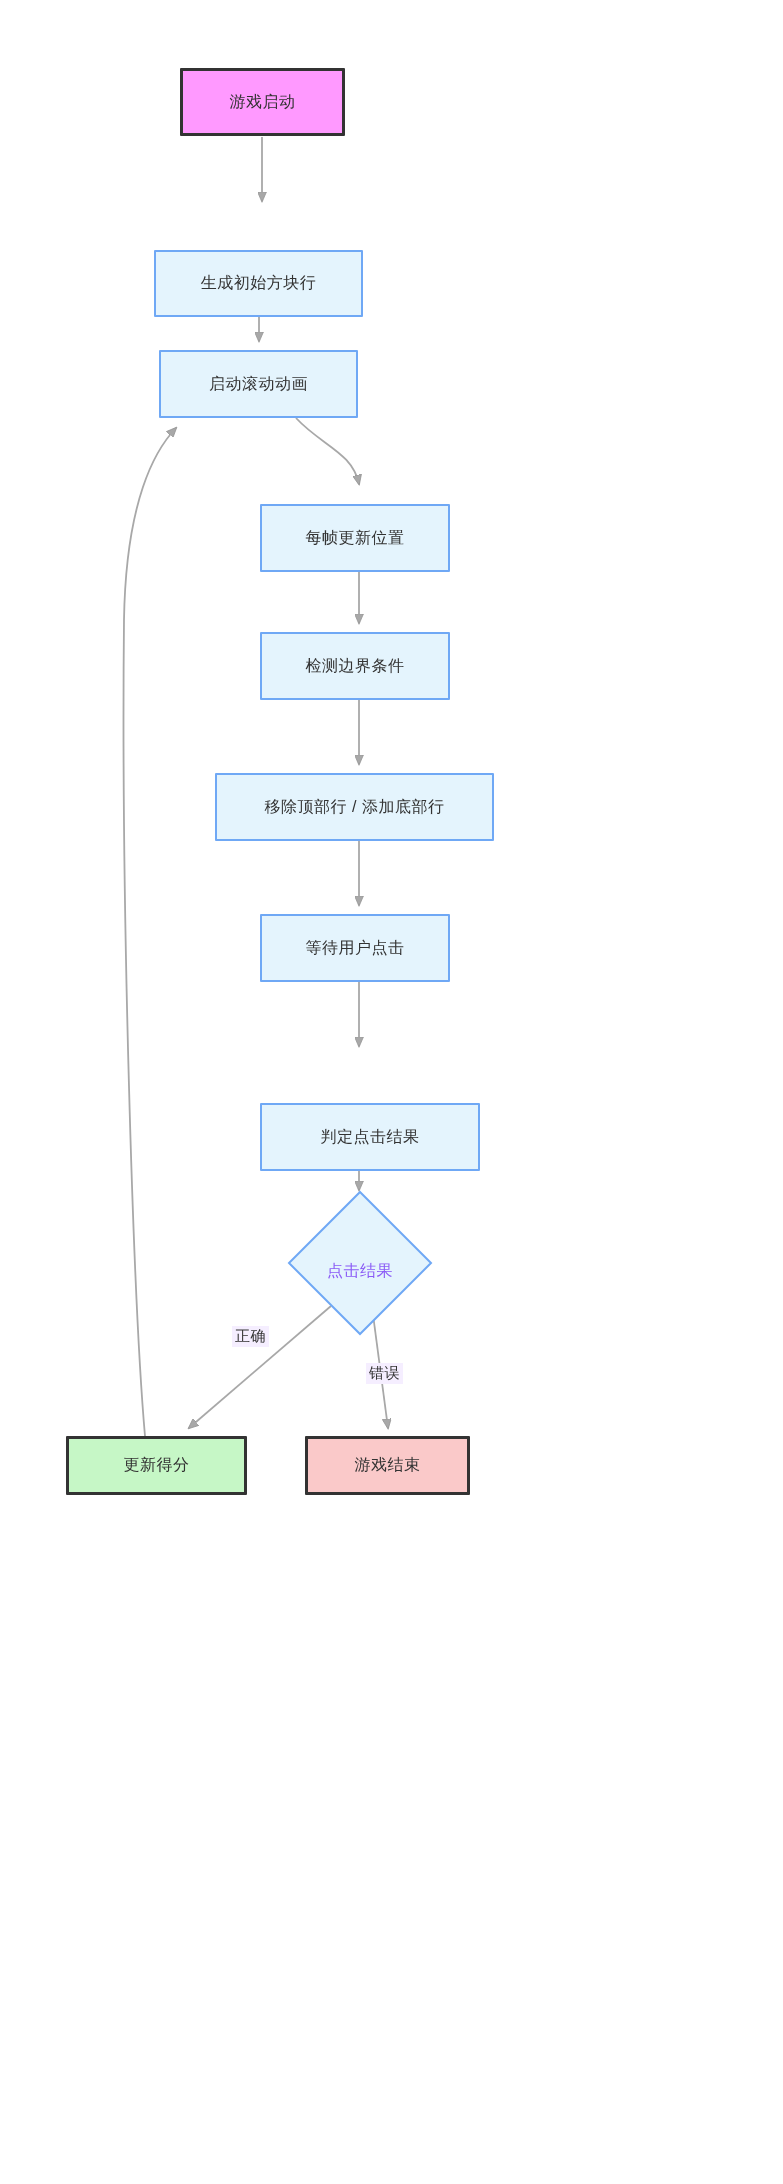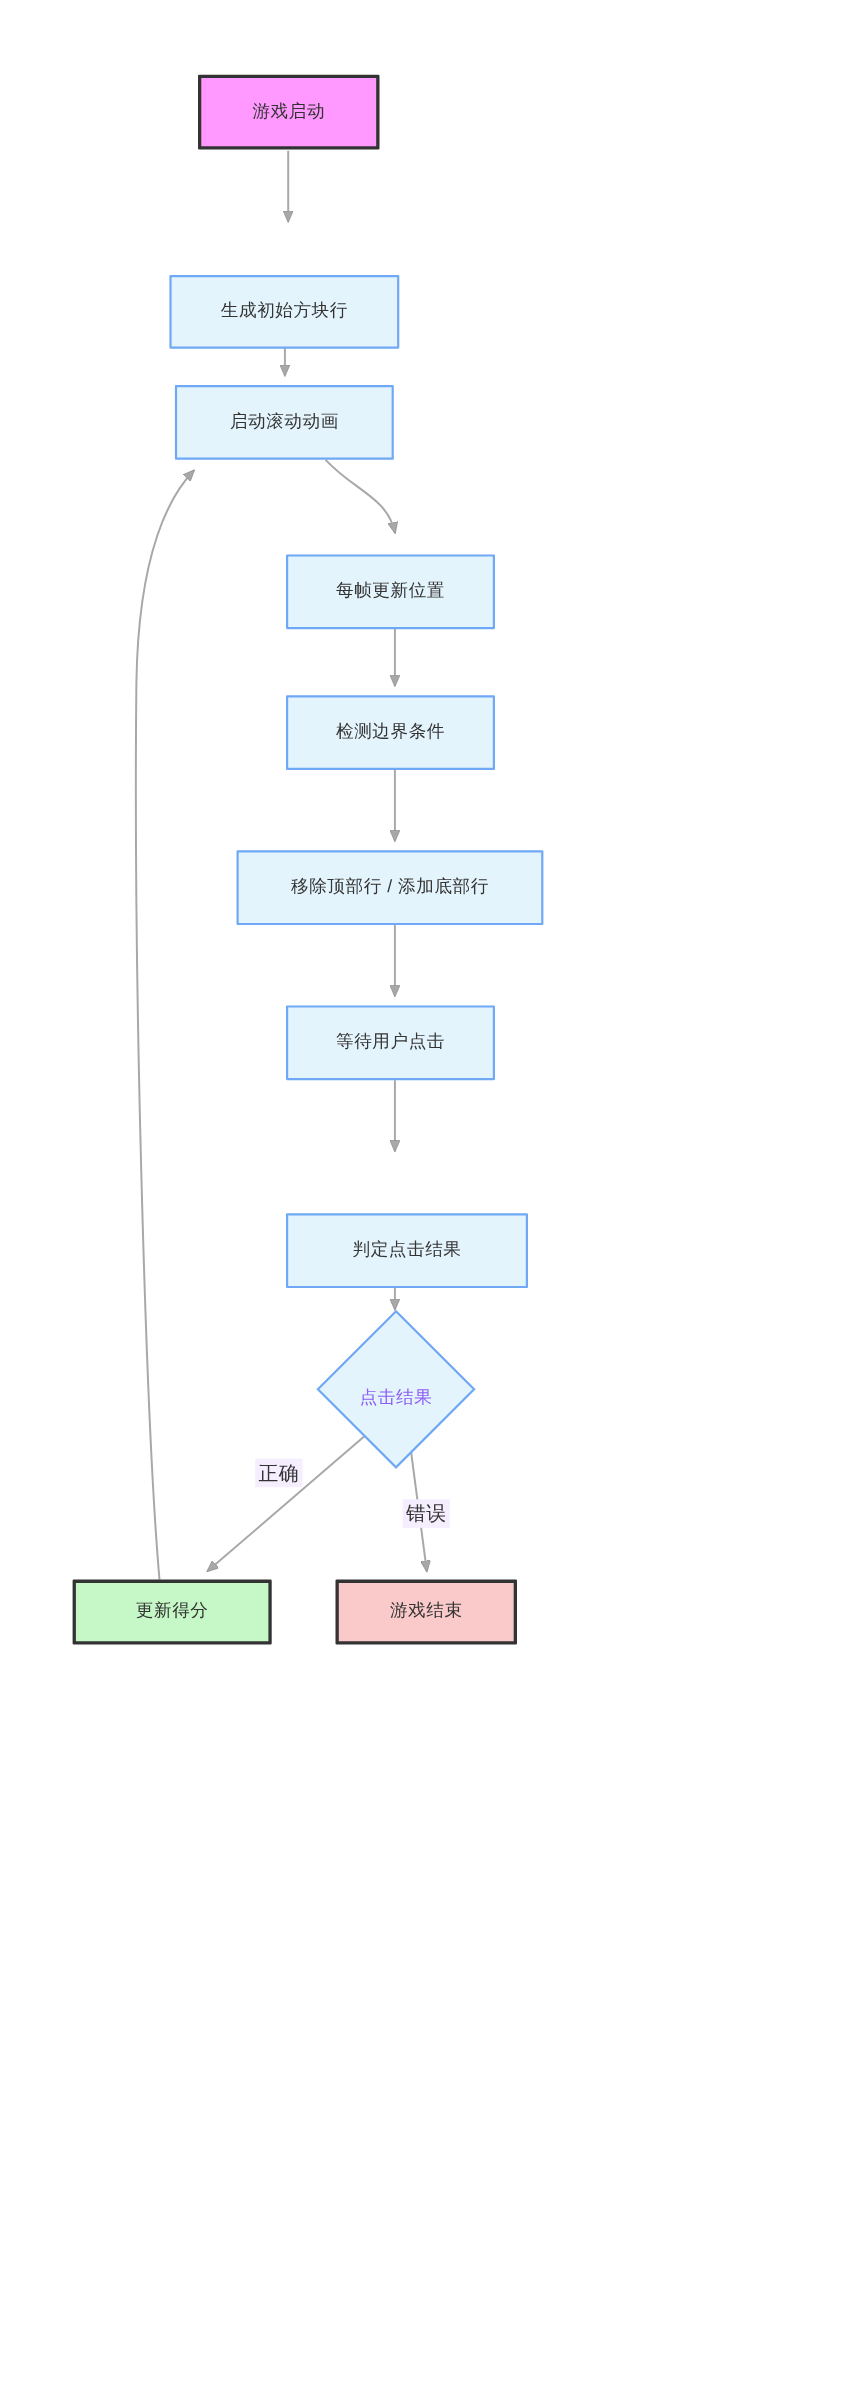--- a/index.html
+++ b/index.html
@@ -75,21 +75,21 @@
     z-index: 2;
     font-size: 16px;
     color: #8b5cf6;
     letter-spacing: 0.5px;
     margin-top: 16px;
   }
   .edge-label {
     position: absolute;
     background: #f5eeff;
     color: #333333;
-    font-size: 18px;
+    font-size: 15px;
     padding: 1px 3px;
     letter-spacing: 0.5px;
     white-space: nowrap;
     z-index: 4;
   }
 </style>
 </head>
 <body>
 
 <div id="canvas">

